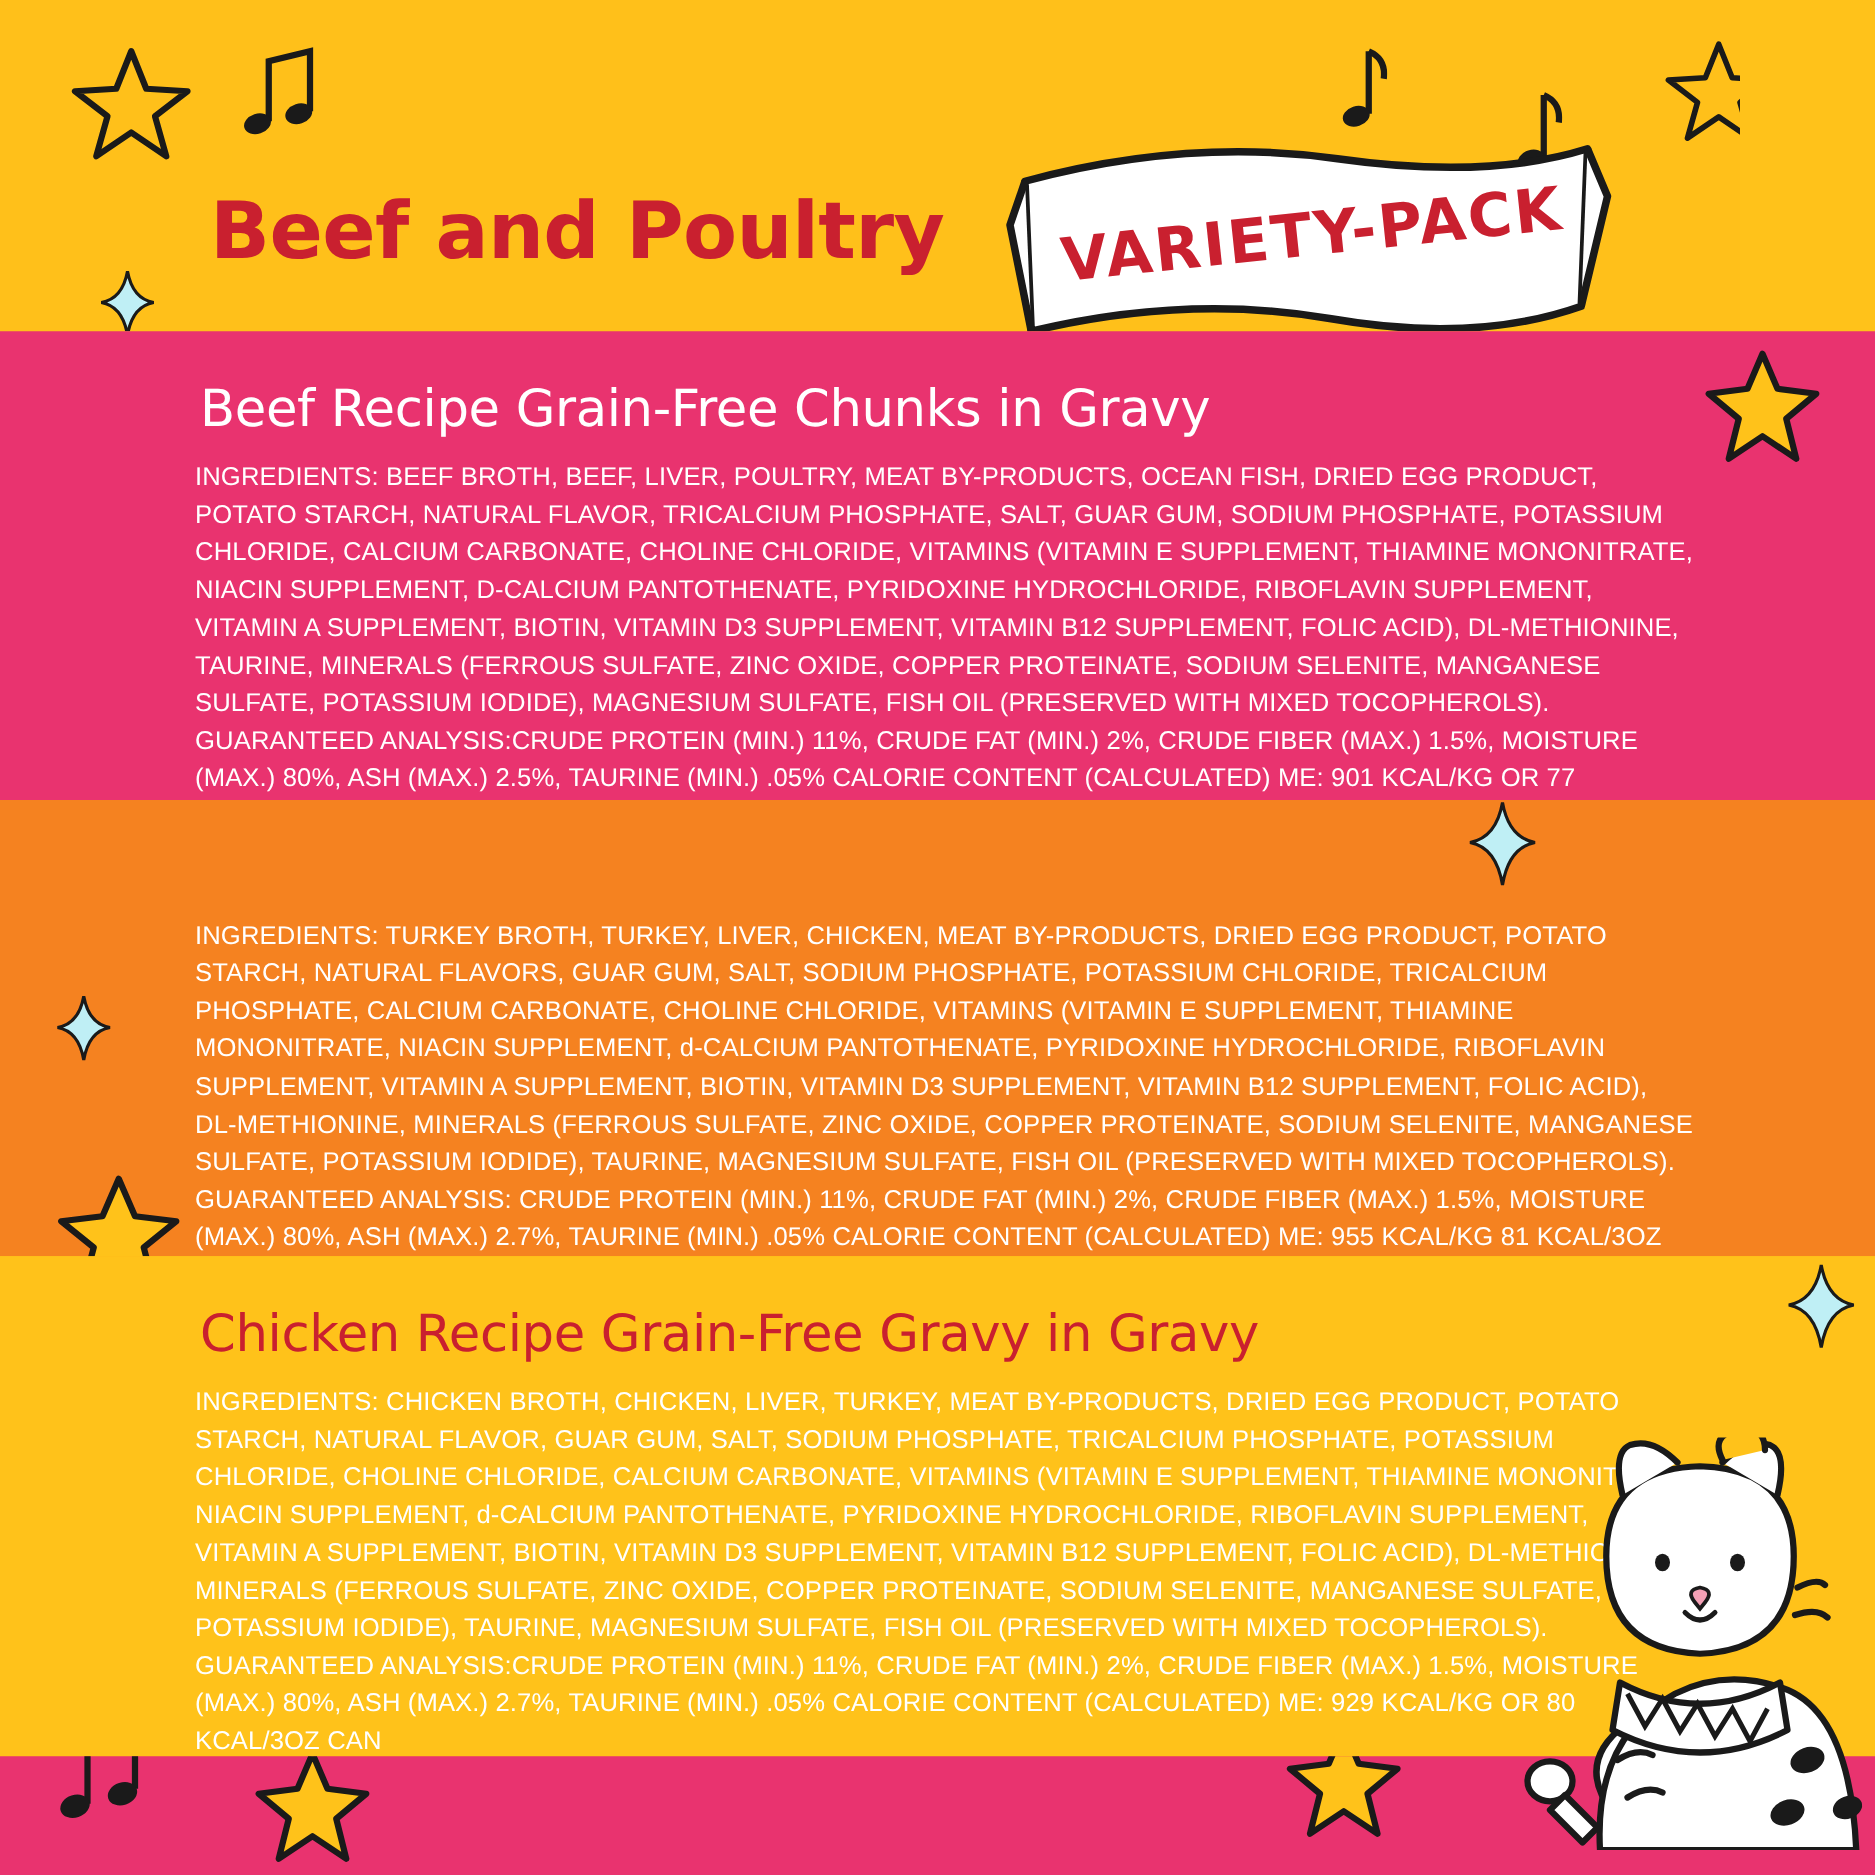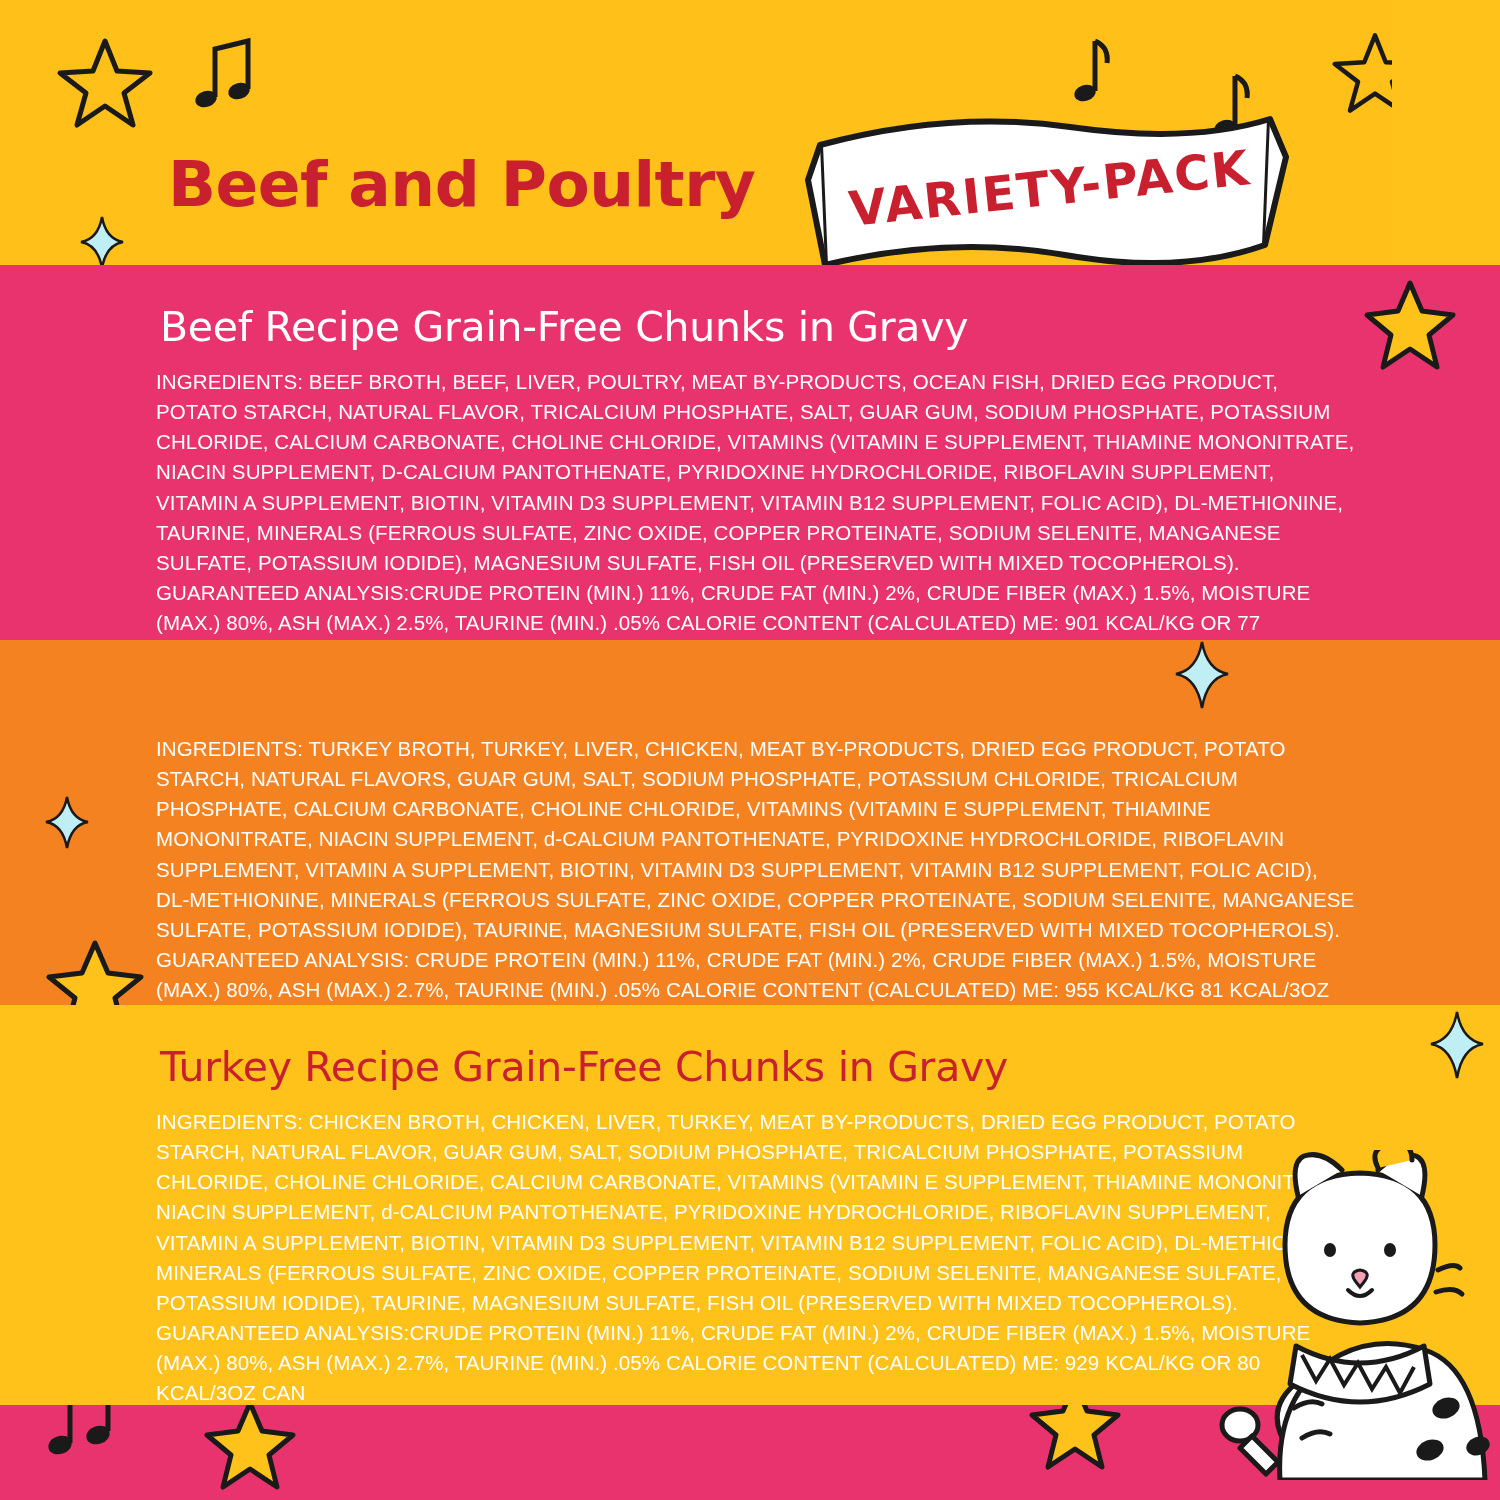--- a/index.html
+++ b/index.html
@@ -163,21 +163,21 @@
       <span>CRUDE PROTEIN (MIN.) 11%, CRUDE FAT (MIN.)  2%, CRUDE FIBER (MAX.) 1.5%, MOISTURE (MAX.) 80%, ASH (MAX.) 2.7%, TAURINE (MIN.)  .05%</span>
       <b>CALORIE CONTENT (CALCULATED) ME:</b>
       <span>955 KCAL/KG 81 KCAL/3OZ CAN</span>
     </div>
   </div>
 
   <div class="band band-chicken">
     <svg class="decor" style="left:1430px; top:5px; width:55px; height:70px;" viewBox="0 0 55 70">
       <path d="M27 2 q5 28 26 32 q-21 4 -26 34 q-5 -30 -26 -34 q21 -4 26 -32Z" fill="#BFEFF5" stroke="#1A1A1A" stroke-width="2.5"></path>
     </svg>
-    <div class="recipe-title dark">Turkey Recipe Grain-Free Chunks in Gravy</div>
+    <div class="recipe-title dark">Chicken Recipe Grain-Free Gravy in Gravy</div>
     <div class="recipe-body">
       <b>INGREDIENTS:</b>
       <span>CHICKEN BROTH, CHICKEN, LIVER, TURKEY, MEAT BY-PRODUCTS, DRIED EGG PRODUCT, POTATO STARCH, NATURAL FLAVOR, GUAR GUM, SALT, SODIUM PHOSPHATE, TRICALCIUM PHOSPHATE, POTASSIUM CHLORIDE, CHOLINE CHLORIDE, CALCIUM CARBONATE, VITAMINS (VITAMIN E SUPPLEMENT, THIAMINE MONONITRATE, NIACIN SUPPLEMENT, d-CALCIUM PANTOTHENATE, PYRIDOXINE HYDROCHLORIDE, RIBOFLAVIN SUPPLEMENT, VITAMIN A SUPPLEMENT, BIOTIN, VITAMIN D3 SUPPLEMENT, VITAMIN B12 SUPPLEMENT, FOLIC ACID), DL-METHIONINE, MINERALS (FERROUS SULFATE, ZINC OXIDE, COPPER PROTEINATE, SODIUM SELENITE, MANGANESE SULFATE, POTASSIUM IODIDE), TAURINE, MAGNESIUM SULFATE, FISH OIL (PRESERVED WITH MIXED TOCOPHEROLS).</span>
       <b>GUARANTEED ANALYSIS:</b><span>CRUDE PROTEIN (MIN.) 11%, CRUDE FAT (MIN.) 2%, CRUDE FIBER (MAX.) 1.5%, MOISTURE (MAX.) 80%, ASH (MAX.) 2.7%, TAURINE (MIN.)  .05%</span>
       <b>CALORIE CONTENT (CALCULATED) ME:</b>
       <span>929 KCAL/KG OR 80 KCAL/3OZ CAN</span>
     </div>
   </div>
 
   <div class="band band-footer">

